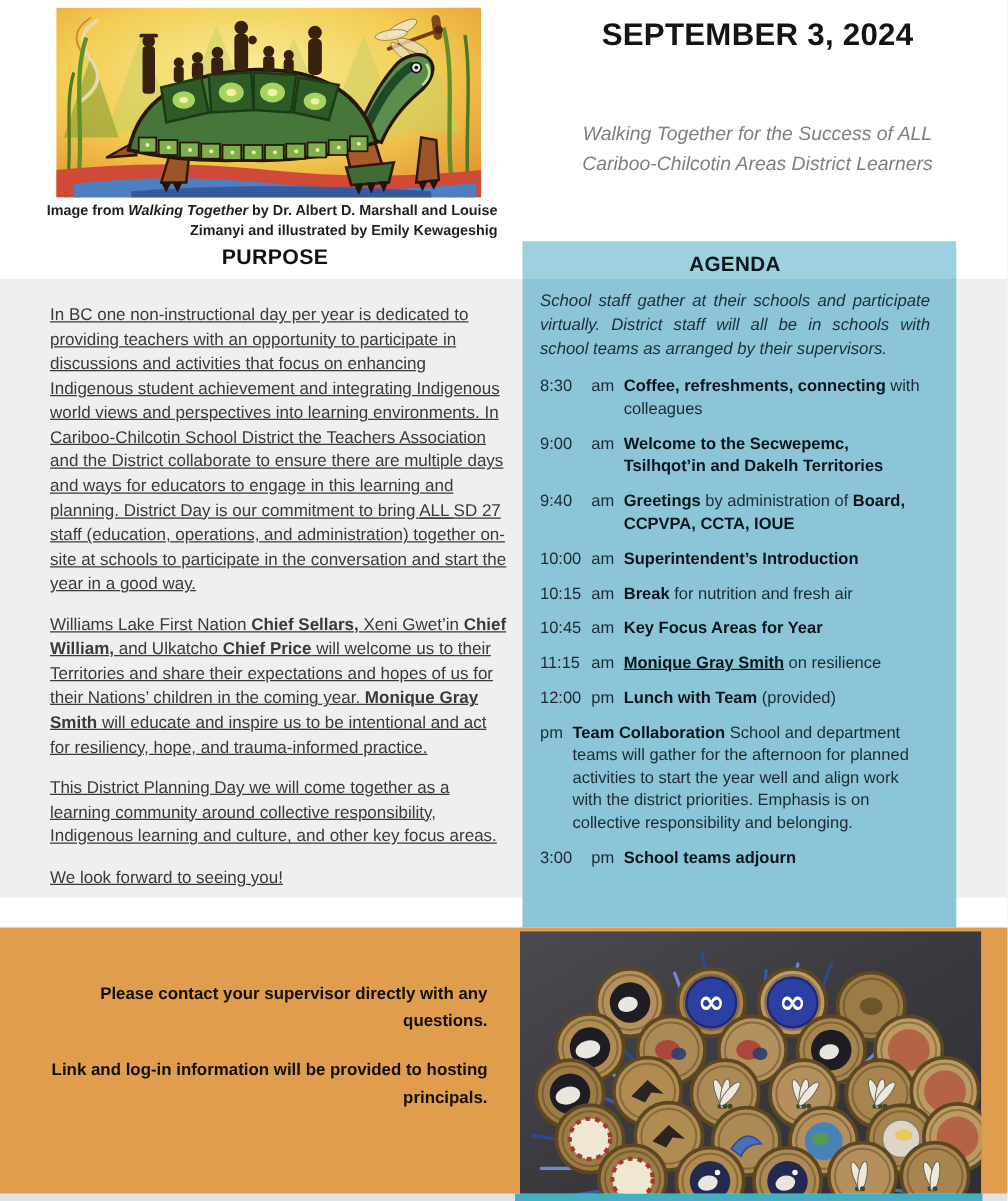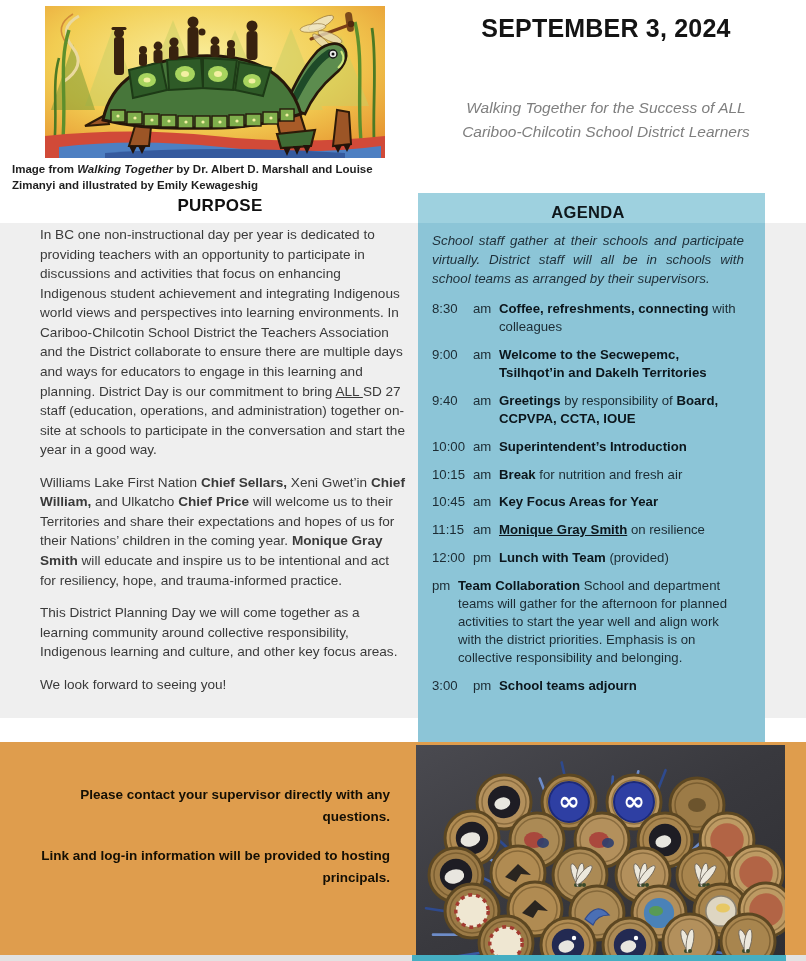--- a/index.html
+++ b/index.html
@@ -7,27 +7,27 @@
   body{font-family:"Liberation Sans",sans-serif;background:#fff;position:relative;overflow:hidden;color:#3a3a3a;}
   .abs{position:absolute;}
   .b{font-weight:700;}
   .i{font-style:italic;}
   .u{text-decoration:underline;}
   .link{color:var(--link-blue,#4472c4);font-weight:700;text-decoration:underline;cursor:pointer;}
 
   .gray-panel{left:0;top:223px;width:806px;height:495px;background:var(--panel-gray,#efefef);}
 
   .hero{left:45px;top:6px;width:340px;height:152px;display:block;}
-  .hero-caption{left:12px;top:162px;width:370px;text-align:left;font-size:11.5px;font-weight:700;line-height:1.38;color:#1f1f1f;}
+  .hero-caption{left:28px;top:162px;width:370px;text-align:right;font-size:11.5px;font-weight:700;line-height:1.38;color:#1f1f1f;}
 
   .title{left:412px;top:10px;width:388px;text-align:center;font-size:25px;font-weight:700;color:#141414;line-height:1.44;letter-spacing:.2px;}
   .subtitle{left:412px;top:96px;width:388px;text-align:center;font-size:15.5px;font-style:italic;color:var(--subtitle-gray,#7f7f7f);line-height:1.58;}
 
   .purpose-h{left:40px;top:196px;width:360px;text-align:center;font-size:17px;font-weight:700;color:#101010;letter-spacing:.3px;}
-  .purpose-body{left:40px;top:225px;width:367px;font-size:13.6px;line-height:1.44;color:#3a3a3a;}
+  .purpose-body{left:40px;top:242px;width:367px;font-size:13.6px;line-height:1.44;color:#3a3a3a;text-decoration:underline;}
   .purpose-body p{margin-bottom:13px;}
 
   .agenda{left:418px;top:193px;width:347px;height:549px;
     background:linear-gradient(to bottom,#9ed1df 0,#9ed1df 30px,var(--agenda-bg,#8cc5d7) 30px);
     padding:10px 21px 0 14px;color:#1c2b33;}
   .agenda-h{text-align:center;font-size:16.5px;font-weight:700;color:#0f181c;margin-bottom:9px;letter-spacing:.3px;}
   .agenda-intro{font-style:italic;font-size:13.4px;line-height:1.42;text-align:justify;margin-bottom:11px;color:#1e2e38;}
   .agenda-items{font-size:13.2px;line-height:1.38;margin-top:12px;}
   .agenda-item{display:flex;margin-bottom:9.5px;}
   .agenda-item .t{width:41px;flex:none;}
@@ -172,21 +172,21 @@
 </svg>
 
 <div class="abs hero-caption"><span class="b">Image from </span><span class="b i">Walking Together</span><span class="b"> by Dr. Albert D. Marshall and Louise Zimanyi and illustrated by Emily Kewageshig</span></div>
 
 <div class="abs title">
   <div>SEPTEMBER 3, 2024</div>
 </div>
 
 <div class="abs subtitle">
   <div>Walking Together for the Success of ALL</div>
-  <div>Cariboo-Chilcotin School District Learners</div>
+  <div>Cariboo-Chilcotin Areas District Learners</div>
 </div>
 
 <div class="abs purpose-h">PURPOSE</div>
 
 <div class="abs purpose-body">
 
     <p><span>In BC one non-instructional day per year is dedicated to providing teachers with an opportunity to participate in discussions and activities that focus on enhancing Indigenous student achievement and integrating Indigenous world views and perspectives into learning environments. In Cariboo-Chilcotin School District the Teachers Association and the District collaborate to ensure there are multiple days and ways for educators to engage in this learning and planning. District Day is our commitment to bring </span><span class="u">ALL </span><span>SD 27 staff (education, operations, and administration) together on-site at schools to participate in the conversation and start the year in a good way.</span></p>
 
     <p><span>Williams Lake First Nation </span><span class="b">Chief Sellars,</span><span> Xeni Gwet’in </span><span class="b">Chief William,</span><span> and Ulkatcho </span><span class="b">Chief Price</span><span> will welcome us to their Territories and share their expectations and hopes of us for their Nations’ children in the coming year. </span><span class="b">Monique Gray Smith</span><span> will educate and inspire us to be intentional and act for resiliency, hope, and trauma-informed practice.</span></p>
 
@@ -208,21 +208,21 @@
 
       <div class="agenda-item">
         <span class="t">9:00</span>
         <span class="m">am</span>
         <span class="c"><span class="b">Welcome to the Secwepemc, Tsilhqot’in and Dakelh Territories</span></span>
       </div>
 
       <div class="agenda-item">
         <span class="t">9:40</span>
         <span class="m">am</span>
-        <span class="c"><span class="b">Greetings</span><span> by responsibility of </span><span class="b">Board, CCPVPA, CCTA, IOUE</span></span>
+        <span class="c"><span class="b">Greetings</span><span> by administration of </span><span class="b">Board, CCPVPA, CCTA, IOUE</span></span>
       </div>
 
       <div class="agenda-item">
         <span class="t">10:00</span>
         <span class="m">am</span>
         <span class="c"><span class="b">Superintendent’s Introduction</span></span>
       </div>
 
       <div class="agenda-item">
         <span class="t">10:15</span>

